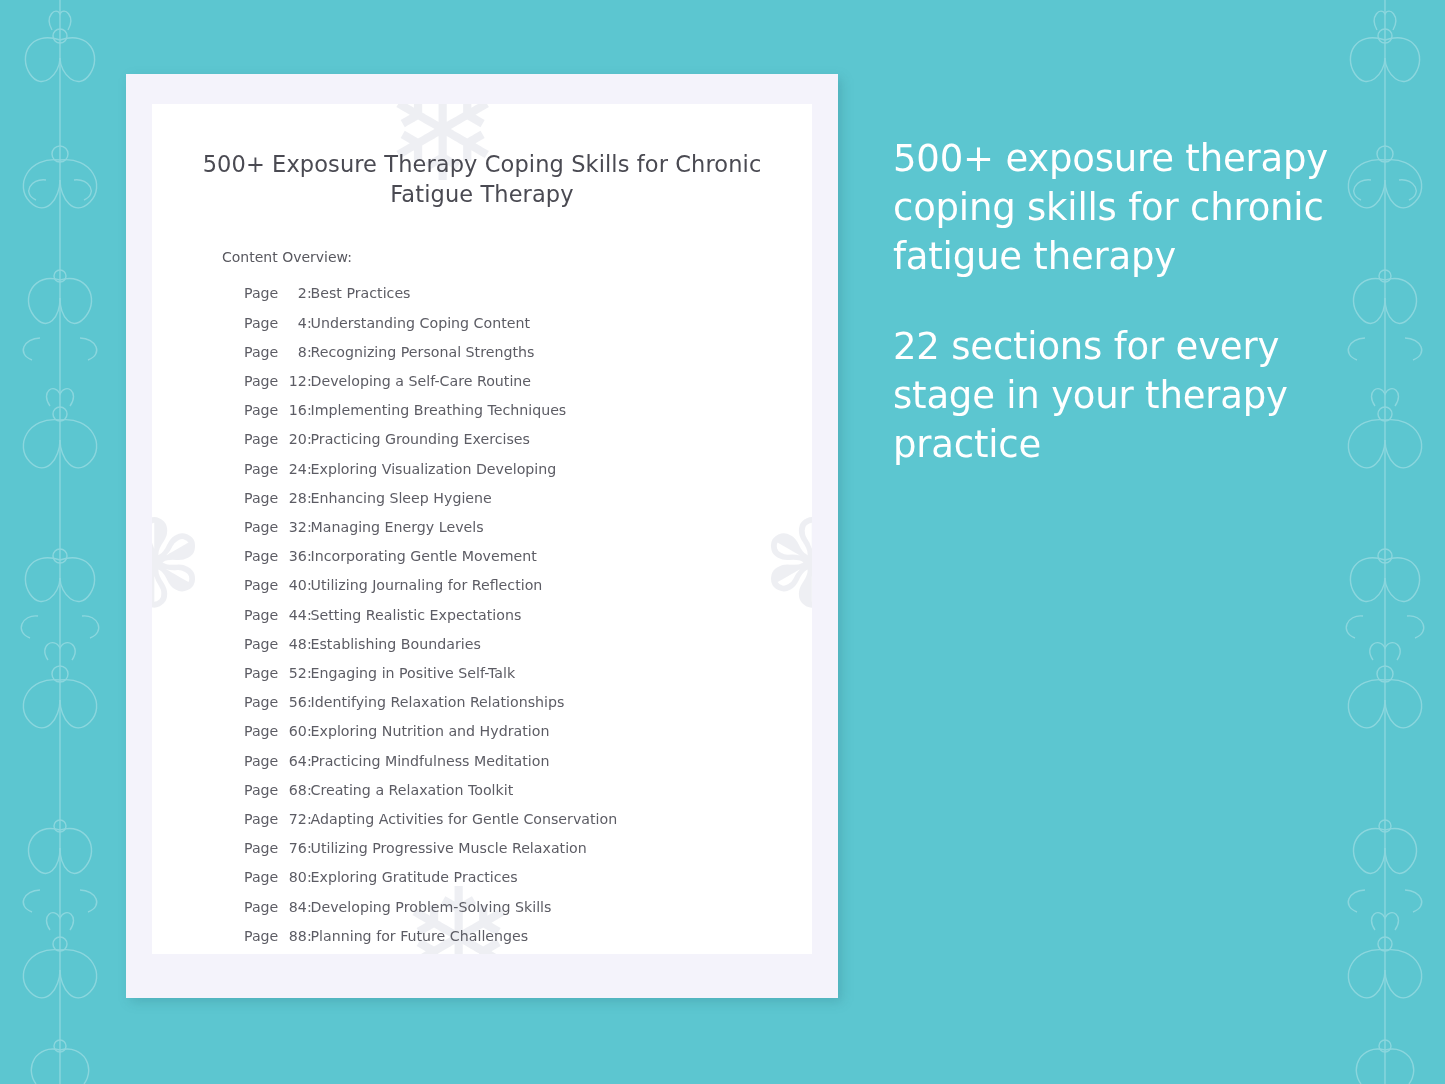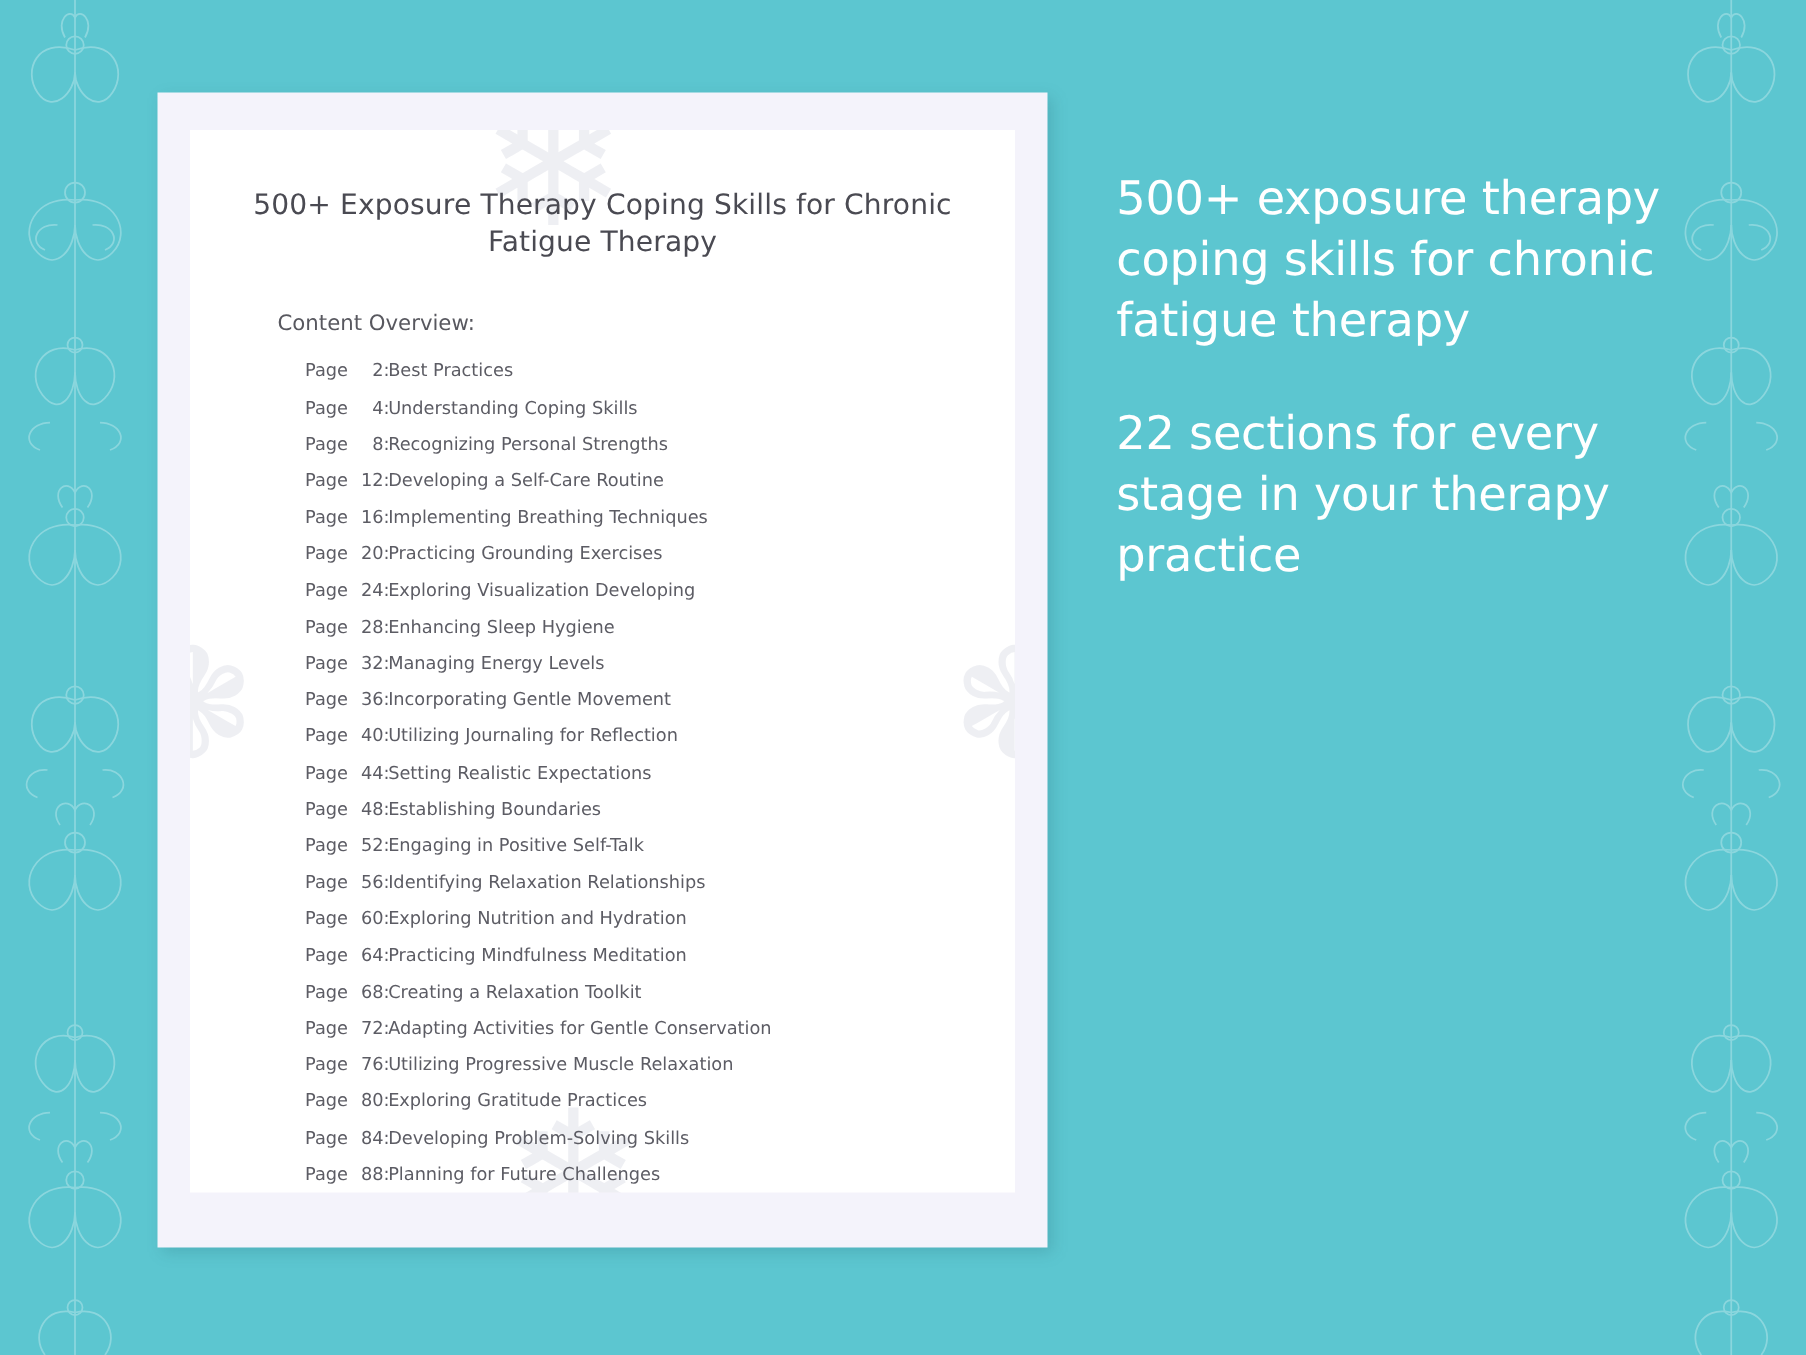--- a/index.html
+++ b/index.html
@@ -82,21 +82,21 @@
     font-size: 22.5px;
     line-height: 1.32;
     color: #4a4a52;
     font-family: "DejaVu Sans", sans-serif;
     font-weight: 400;
     letter-spacing: 0.1px;
   }
   .doc-subtitle {
     position: relative;
     margin: 40px 0 0 70px;
-    font-size: 17px;
+    font-size: 14px;
     color: #58585f;
     font-family: "DejaVu Sans", sans-serif;
   }
   .toc {
     position: relative;
     margin: 14px 0 0 92px;
     list-style: none;
     padding: 0;
   }
   .toc li {
@@ -274,21 +274,21 @@
       <div class="doc-watermark wm-bottom">❄</div>
       <div class="doc-watermark wm-left">❃</div>
       <div class="doc-watermark wm-right">❃</div>
 
       <div class="doc-title">500+ Exposure Therapy Coping Skills for Chronic Fatigue Therapy</div>
 
       <div class="doc-subtitle">Content Overview:</div>
 
       <ul class="toc">
         <li><span class="pg"><span>Page</span>&nbsp;<span class="num">2</span>:</span>&nbsp;<span>Best Practices</span></li>
-        <li><span class="pg"><span>Page</span>&nbsp;<span class="num">4</span>:</span>&nbsp;<span>Understanding Coping Skills</span></li>
+        <li><span class="pg"><span>Page</span>&nbsp;<span class="num">4</span>:</span>&nbsp;<span>Understanding Coping Content</span></li>
         <li><span class="pg"><span>Page</span>&nbsp;<span class="num">8</span>:</span>&nbsp;<span>Recognizing Personal Strengths</span></li>
         <li><span class="pg"><span>Page</span>&nbsp;<span class="num">12</span>:</span>&nbsp;<span>Developing a Self-Care Routine</span></li>
         <li><span class="pg"><span>Page</span>&nbsp;<span class="num">16</span>:</span>&nbsp;<span>Implementing Breathing Techniques</span></li>
         <li><span class="pg"><span>Page</span>&nbsp;<span class="num">20</span>:</span>&nbsp;<span>Practicing Grounding Exercises</span></li>
         <li><span class="pg"><span>Page</span>&nbsp;<span class="num">24</span>:</span>&nbsp;<span>Exploring Visualization Developing</span></li>
         <li><span class="pg"><span>Page</span>&nbsp;<span class="num">28</span>:</span>&nbsp;<span>Enhancing Sleep Hygiene</span></li>
         <li><span class="pg"><span>Page</span>&nbsp;<span class="num">32</span>:</span>&nbsp;<span>Managing Energy Levels</span></li>
         <li><span class="pg"><span>Page</span>&nbsp;<span class="num">36</span>:</span>&nbsp;<span>Incorporating Gentle Movement</span></li>
         <li><span class="pg"><span>Page</span>&nbsp;<span class="num">40</span>:</span>&nbsp;<span>Utilizing Journaling for Reflection</span></li>
         <li><span class="pg"><span>Page</span>&nbsp;<span class="num">44</span>:</span>&nbsp;<span>Setting Realistic Expectations</span></li>

